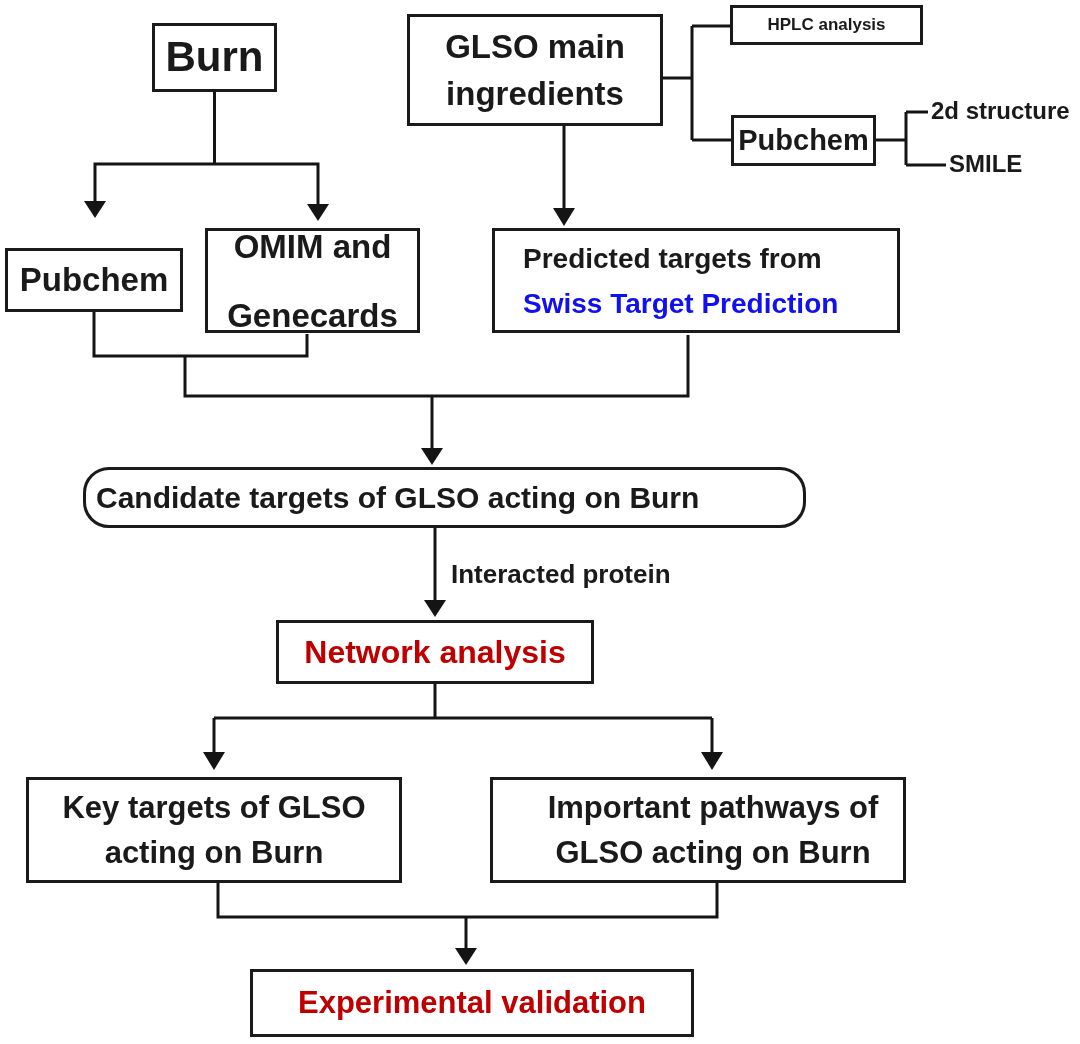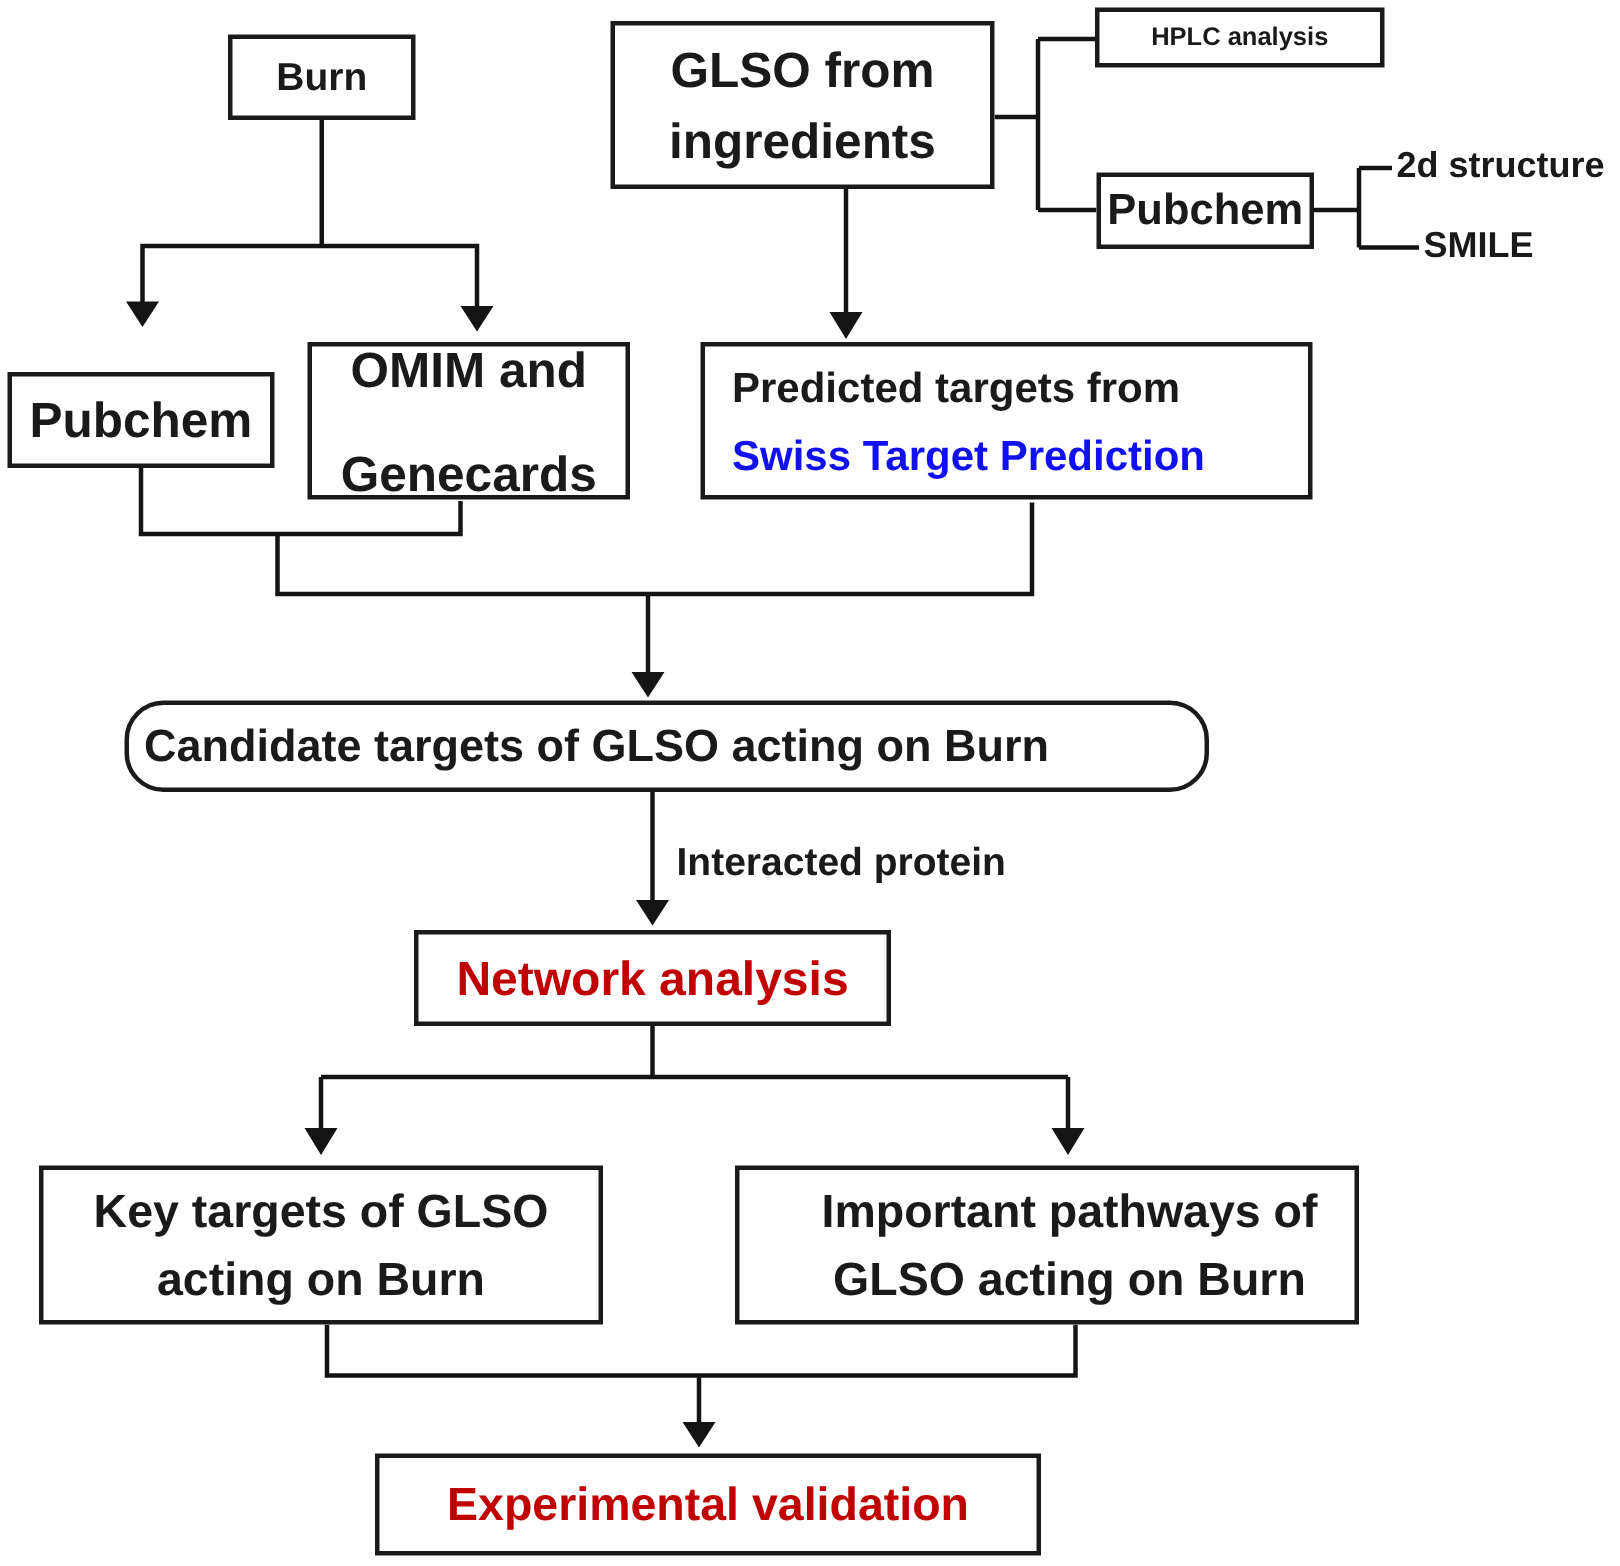--- a/index.html
+++ b/index.html
@@ -84,26 +84,26 @@
     <polygon points="424,600 446,600 435,617"></polygon>
 
     <path d="M435,684 L435,718 M214,718 L712,718 M214,718 L214,753 M712,718 L712,753"></path>
     <polygon points="203,752 225,752 214,770"></polygon>
     <polygon points="701,752 723,752 712,770"></polygon>
 
     <path d="M218,883 L218,917 L717,917 L717,883 M466,917 L466,949"></path>
     <polygon points="455,948 477,948 466,965"></polygon>
   </svg>
 
-  <div class="node" style="left:152px;top:23px;width:125px;height:57px;font-size:26px;">
+  <div class="node" style="left:152px;top:23px;width:125px;height:69px;font-size:42px;">
     <span>Burn</span>
   </div>
 
   <div class="node" style="left:407px;top:14px;width:256px;height:112px;font-size:33px;line-height:47px;">
-    <span>GLSO from</span>
+    <span>GLSO main</span>
     <span>ingredients</span>
   </div>
 
   <div class="node" style="left:730px;top:5px;width:193px;height:40px;font-size:17px;">
     <span class="nowrap">HPLC analysis</span>
   </div>
 
   <div class="node" style="left:731px;top:115px;width:145px;height:51px;font-size:29px;">
     <span>Pubchem</span>
   </div>
@@ -118,21 +118,21 @@
 
   <div class="node" style="left:5px;top:248px;width:178px;height:64px;font-size:33px;">
     <span>Pubchem</span>
   </div>
 
   <div class="node" style="left:205px;top:228px;width:215px;height:105px;font-size:33px;line-height:45px;gap:24px;">
     <span>OMIM and</span>
     <span>Genecards</span>
   </div>
 
-  <div class="node align-left" style="left:467px;top:228px;width:408px;height:105px;font-size:28px;line-height:45px;padding-left:18px;">
+  <div class="node align-left" style="left:492px;top:228px;width:408px;height:105px;font-size:28px;line-height:45px;padding-left:28px;">
     <span class="nowrap">Predicted targets from</span>
     <span class="nowrap blue">Swiss Target Prediction</span>
   </div>
 
   <div class="node align-left" style="left:83px;top:467px;width:723px;height:61px;font-size:30px;padding-left:10px;border-radius:26px;">
     <span class="nowrap">Candidate targets of GLSO acting on Burn</span>
   </div>
 
   <div class="floating-label" style="left:451px;top:559px;font-size:26px;">
     <span>Interacted protein</span>

